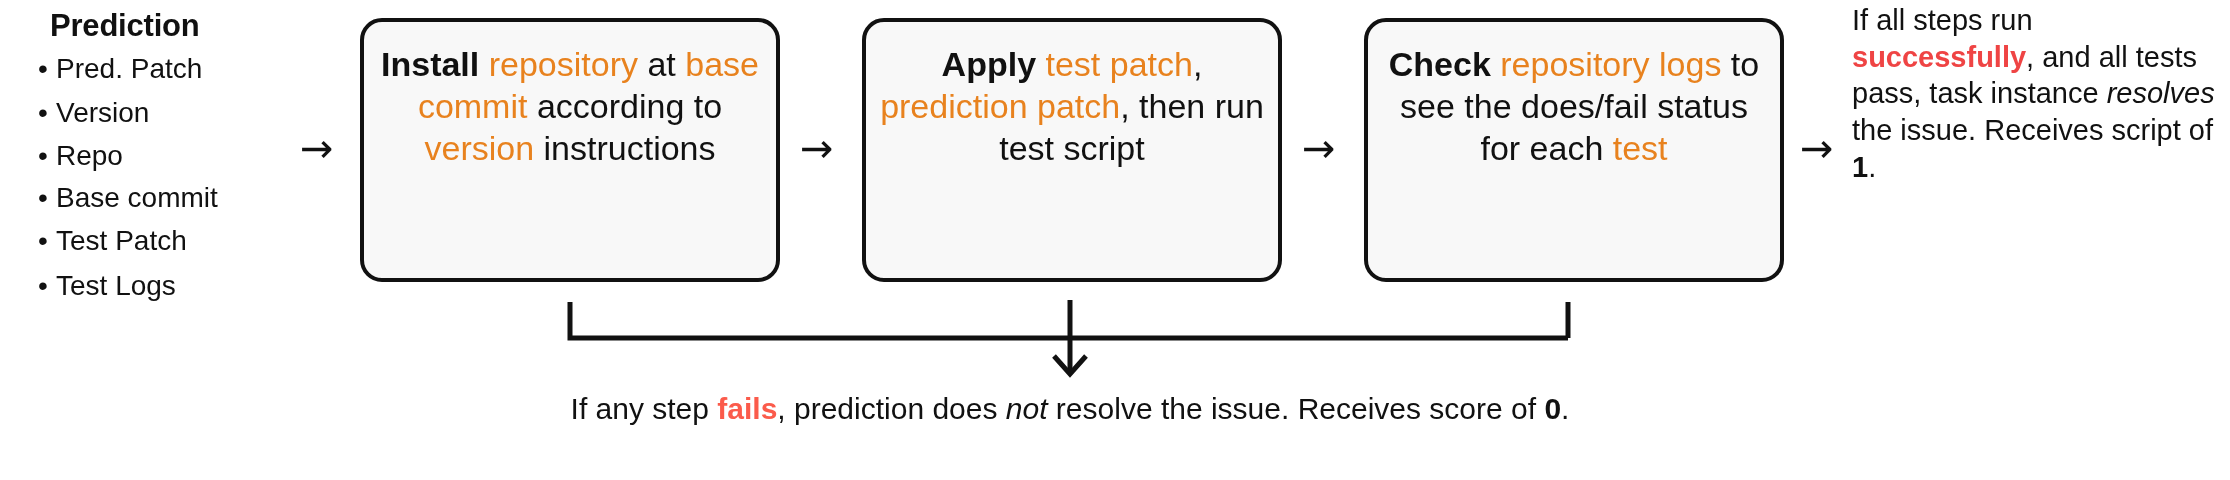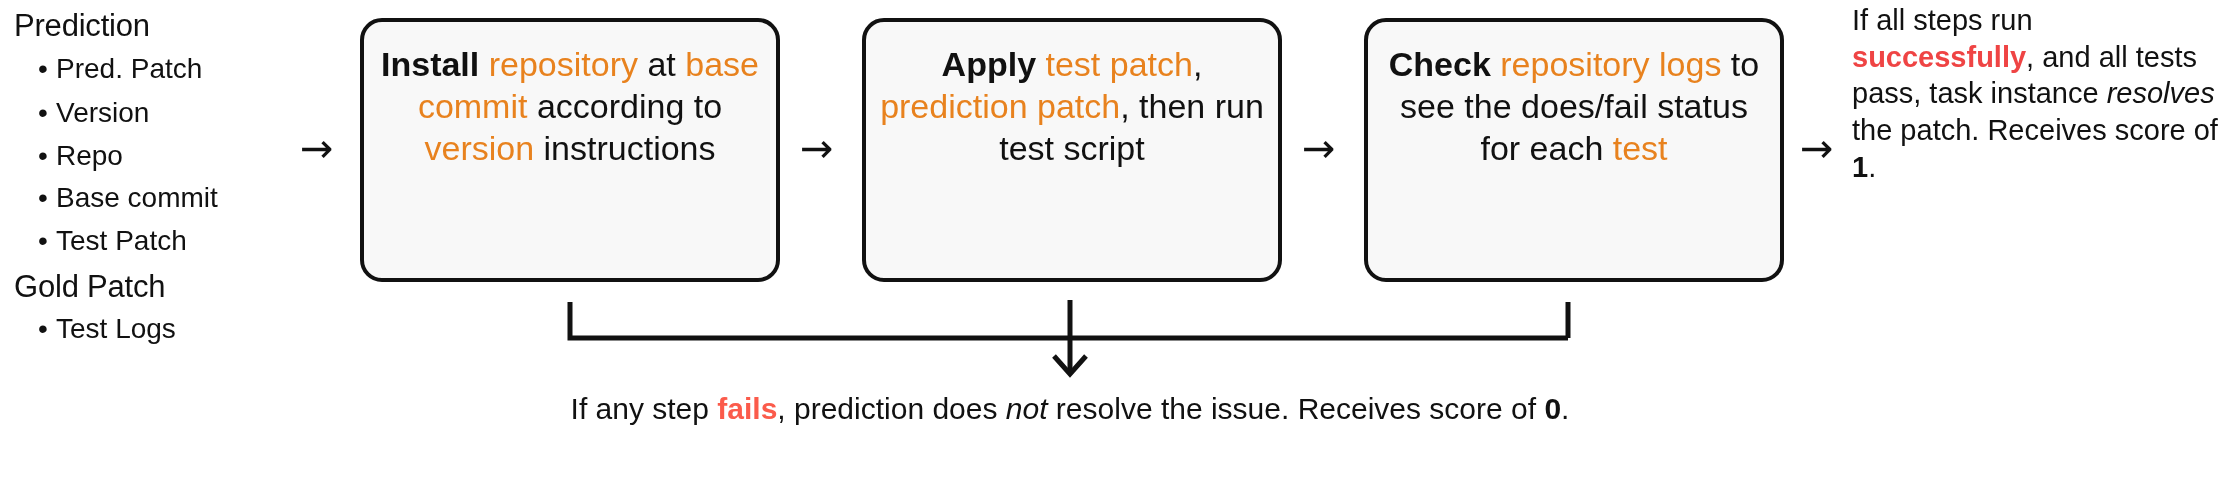--- a/index.html
+++ b/index.html
@@ -23,25 +23,26 @@
 
   
   .left-col {
     position: absolute;
     left: 14px;
     top: 8px;
     width: 300px;
   }
   .group-header {
     font-size: 31px;
-    font-weight: 400;
+    font-weight: 700;
     line-height: 1.18;
     letter-spacing: -0.2px;
     color: #111111;
     white-space: nowrap;
+    margin-left: 36px;
   }
   .bullet-row {
     display: flex;
     align-items: baseline;
     font-size: 28px;
     font-weight: 400;
     line-height: 1.2;
     color: #111111;
     margin-left: 24px;
     margin-top: 7px;
@@ -151,21 +152,20 @@
         <span class="bullet-dot">•</span>
         <span>Base commit</span>
       </div>
       <div class="bullet-row">
         <span class="bullet-dot">•</span>
         <span>Test Patch</span>
       </div>
     </div>
 
     <div class="group-block">
-      <div class="group-header">Gold Patch</div>
       <div class="bullet-row">
         <span class="bullet-dot">•</span>
         <span>Test Logs</span>
       </div>
     </div>
 
   </div>
 
   <div class="arrow-glyph" style="left:300px; top:128px;">→</div>
   <div class="arrow-glyph" style="left:800px; top:128px;">→</div>
@@ -184,21 +184,21 @@
     </div>
   </div>
 
   <div class="step-box" style="left:1364px; width:420px;">
     <div class="step-text">
       <span class="kw">Check </span><span class="hl">repository logs</span><span> to see the does/fail status for each </span><span class="hl">test</span>
     </div>
   </div>
 
   <div class="right-col">
-    <span>If all steps run </span><span class="ok">successfully</span><span>, and all tests pass, task instance </span><span class="it">resolves</span><span> the patch. Receives score of </span><span class="bd">1</span><span>.</span>
+    <span>If all steps run </span><span class="ok">successfully</span><span>, and all tests pass, task instance </span><span class="it">resolves</span><span> the issue. Receives script of </span><span class="bd">1</span><span>.</span>
   </div>
 
   <svg class="bracket" width="2230" height="480" viewBox="0 0 2230 480" aria-hidden="true">
 
     <path d="M570 302 L570 338 L1568 338" fill="none" stroke="#111111" stroke-width="5"></path>
 
     <path d="M1568 302 L1568 338" fill="none" stroke="#111111" stroke-width="5"></path>
 
     <path d="M1070 300 L1070 372" fill="none" stroke="#111111" stroke-width="5"></path>
 

